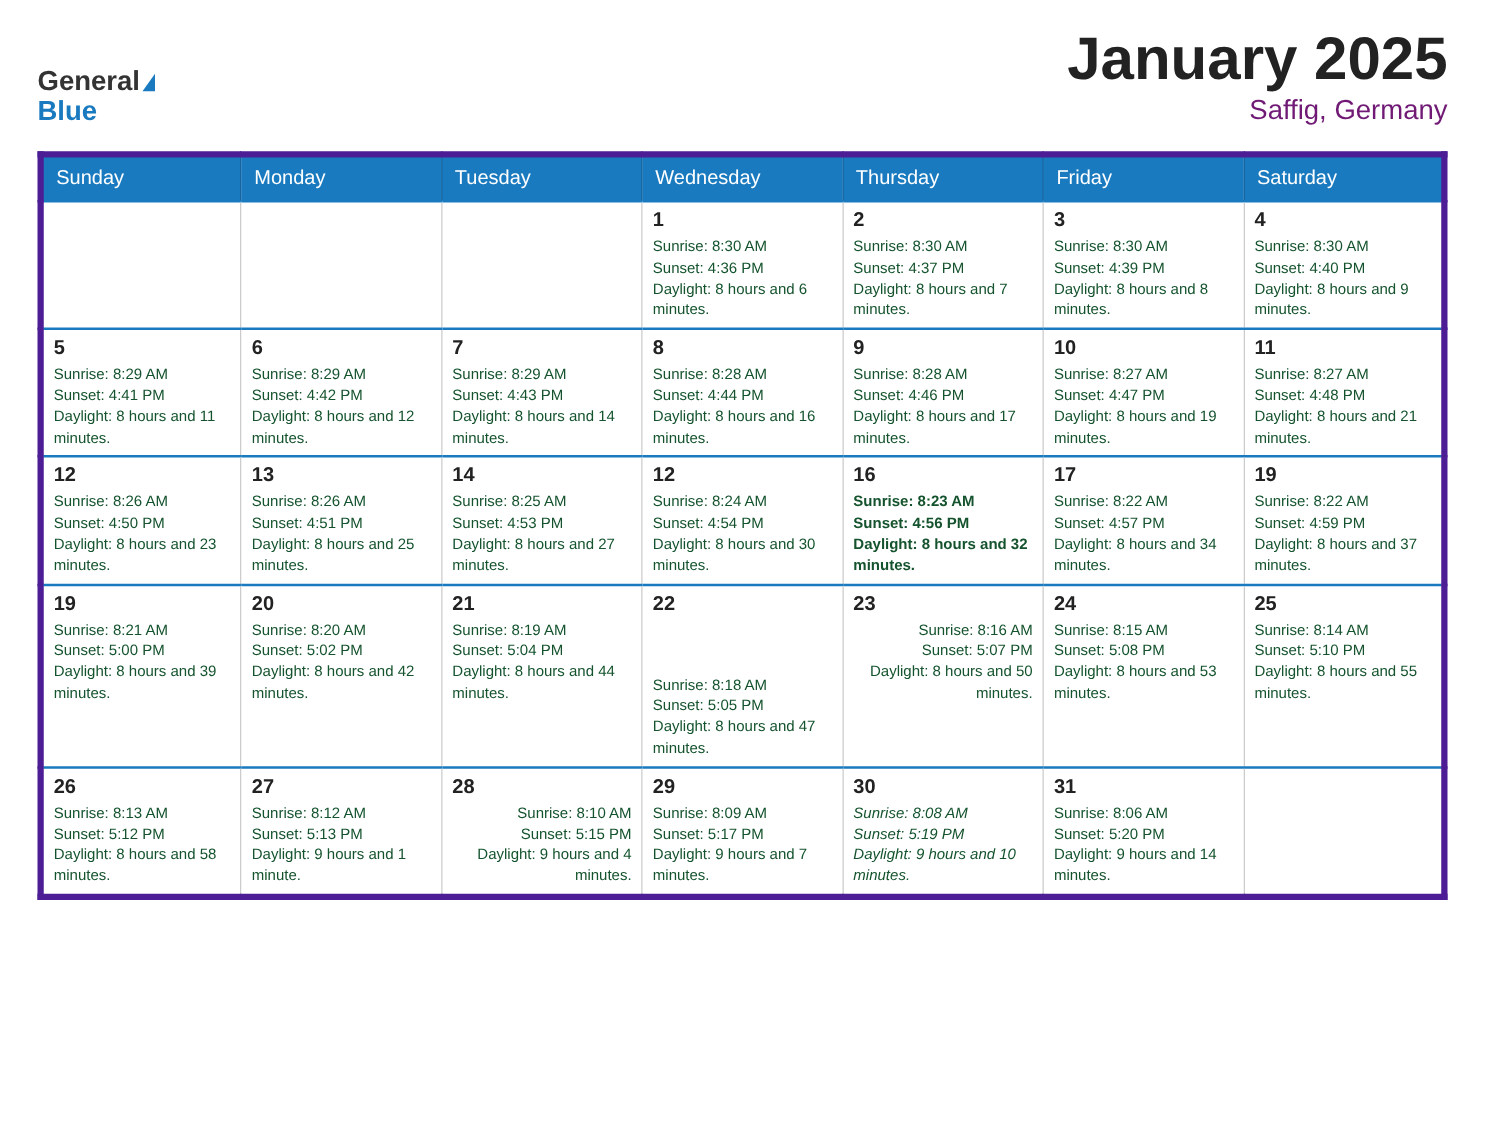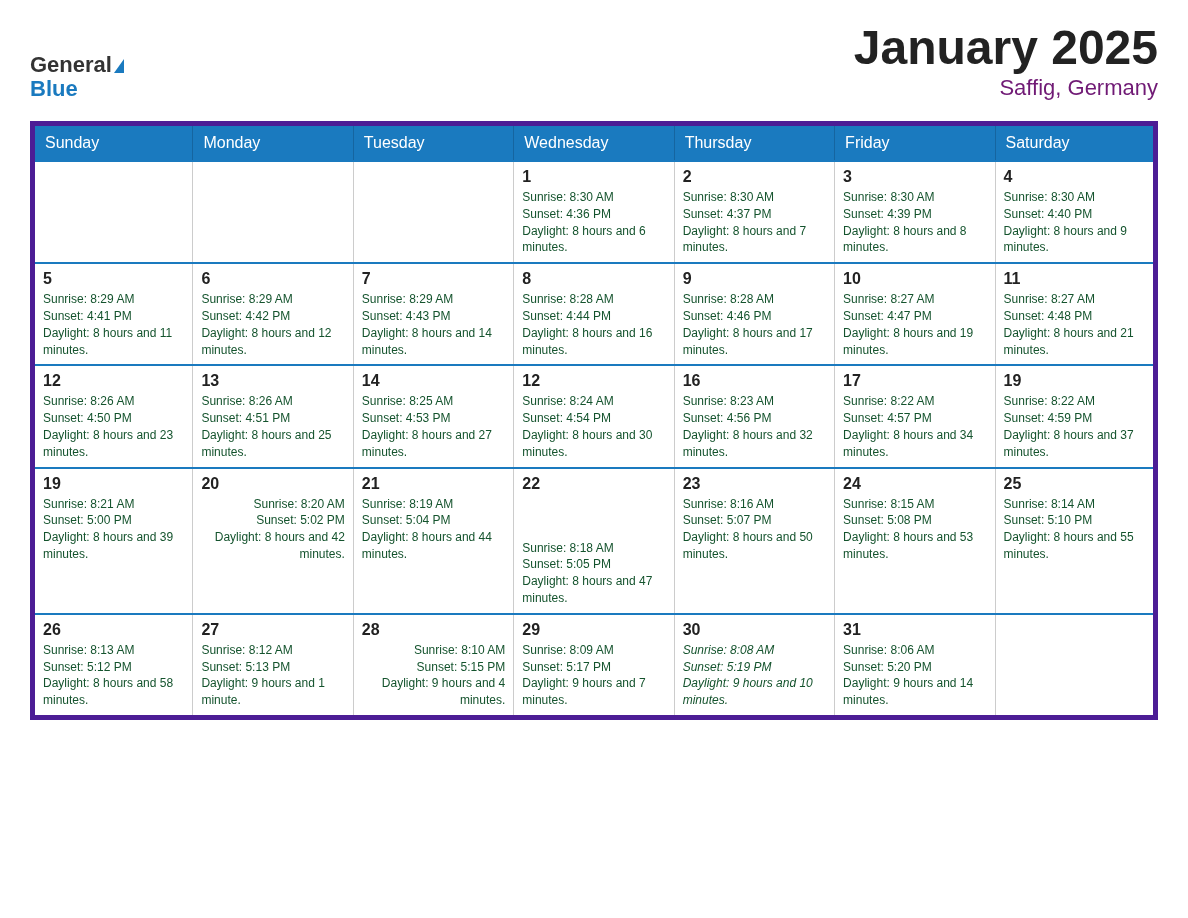--- a/index.html
+++ b/index.html
@@ -210,21 +210,21 @@
 Daylight: 8 hours and 27 minutes.</div>
         </td>
         <td>
           <div class="day-number">12</div>
           <div class="day-info" style="white-space: pre-line;">Sunrise: 8:24 AM
 Sunset: 4:54 PM
 Daylight: 8 hours and 30 minutes.</div>
         </td>
         <td>
           <div class="day-number">16</div>
-          <div class="day-info" style="white-space: pre-line;">Sunrise: 8:23 AM
+          <div class="day-info" style="white-space: pre-line; font-weight: bold;">Sunrise: 8:23 AM
 Sunset: 4:56 PM
 Daylight: 8 hours and 32 minutes.</div>
         </td>
         <td>
           <div class="day-number">17</div>
           <div class="day-info" style="white-space: pre-line;">Sunrise: 8:22 AM
 Sunset: 4:57 PM
 Daylight: 8 hours and 34 minutes.</div>
         </td>
         <td>
@@ -236,39 +236,39 @@
       </tr>
       <tr>
         <td>
           <div class="day-number">19</div>
           <div class="day-info" style="white-space: pre-line;">Sunrise: 8:21 AM
 Sunset: 5:00 PM
 Daylight: 8 hours and 39 minutes.</div>
         </td>
         <td>
           <div class="day-number">20</div>
-          <div class="day-info" style="white-space: pre-line; text-align: right;">Sunrise: 8:20 AM
+          <div class="day-info" style="white-space: pre-line;">Sunrise: 8:20 AM
 Sunset: 5:02 PM
 Daylight: 8 hours and 42 minutes.</div>
         </td>
         <td>
           <div class="day-number">21</div>
           <div class="day-info" style="white-space: pre-line;">Sunrise: 8:19 AM
 Sunset: 5:04 PM
 Daylight: 8 hours and 44 minutes.</div>
         </td>
         <td>
           <div class="day-number">22</div>
           <div class="day-info" style="white-space: pre-line; margin-top: 47px;">Sunrise: 8:18 AM
 Sunset: 5:05 PM
 Daylight: 8 hours and 47 minutes.</div>
         </td>
         <td>
           <div class="day-number">23</div>
-          <div class="day-info" style="white-space: pre-line;">Sunrise: 8:16 AM
+          <div class="day-info" style="white-space: pre-line; text-align: right;">Sunrise: 8:16 AM
 Sunset: 5:07 PM
 Daylight: 8 hours and 50 minutes.</div>
         </td>
         <td>
           <div class="day-number">24</div>
           <div class="day-info" style="white-space: pre-line;">Sunrise: 8:15 AM
 Sunset: 5:08 PM
 Daylight: 8 hours and 53 minutes.</div>
         </td>
         <td>

